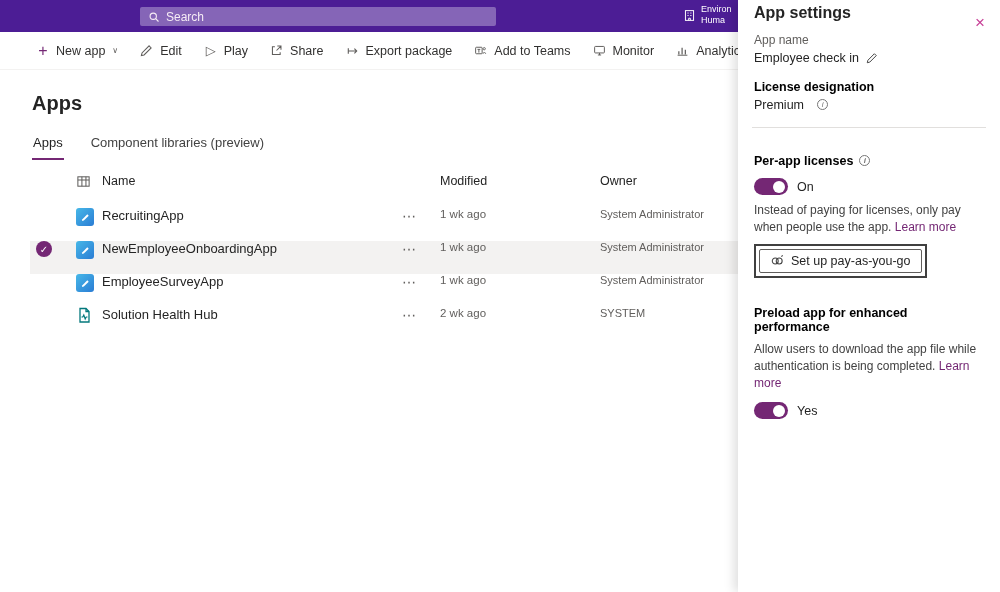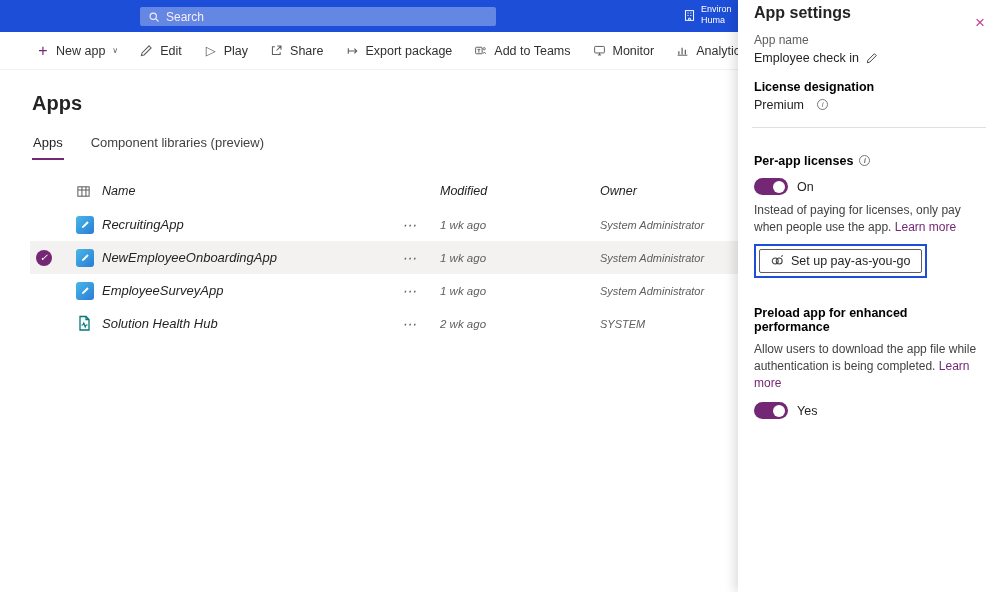--- a/index.html
+++ b/index.html
@@ -3,21 +3,21 @@
 <meta charset="utf-8">
 <style>
   * { box-sizing: border-box; }
   html,body { margin:0; padding:0; }
   body {
     width:1000px; height:592px; position:relative; overflow:hidden;
     background:#fff; font-family:"Liberation Sans", sans-serif; color:#242424;
   }
 
   
-  .header { position:absolute; top:0; left:0; width:1000px; height:32px; background:#1d4ed8; }
+  .header { position:absolute; top:0; left:0; width:1000px; height:32px; background:#4c1d95; }
   .searchbox {
     position:absolute; left:140px; top:7px; width:356px; height:19px;
     background:rgba(255,255,255,.32); border-radius:2px;
     display:flex; align-items:center; gap:6px; padding:0 8px;
     color:#f6ecf5; font-size:12px; cursor:text;
   }
   .env {
     position:absolute; left:683px; top:4px; width:60px; overflow:hidden;
     display:flex; align-items:center; gap:5px; color:#fff;
   }
@@ -40,23 +40,23 @@
 
   
   .content { position:absolute; top:70px; left:0; width:610px; }
   .page-title { margin:22px 0 0 32px; font-size:20px; font-weight:600; color:#242424; }
   .tabs { margin:16px 0 0 32px; display:flex; gap:26px; font-size:13px; }
   .tab { padding:4px 1px 8px 1px; color:#424242; cursor:pointer; }
   .tab.active { color:#242424; border-bottom:2px solid #742774; }
 
   .table { margin-top:14px; }
   .trow {
-    display:flex; align-items:center; height:33px;
+    display:flex; align-items:flex-start; height:33px;
     margin-left:30px; padding-left:6px; width:708px;
-    font-size:13px; color:#242424; cursor:pointer;font-style:italic;
+    font-size:13px; color:#242424; cursor:pointer;
   }
   .trow.selected { background:#f3f2f1; }
   .thead { height:34px; cursor:default; }
   .c-check { width:30px; display:flex; align-items:center; }
   .c-icon  { width:26px; margin-left:10px; display:flex; align-items:center; }
   .c-name  { width:300px; }
   .c-more  { width:38px; color:#605e5c; font-size:14px; letter-spacing:1px; }
   .c-mod   { width:160px; font-size:11.5px; color:#605e5c; }
   .c-owner { flex:1; font-size:11px; color:#605e5c; }
   .thead .c-name, .thead .c-mod, .thead .c-owner { font-size:12.5px; color:#242424; }
@@ -94,21 +94,21 @@
   .toggle-row { margin-top:10px; display:flex; align-items:center; gap:9px; font-size:12.5px; color:#242424; }
   .toggle {
     width:34px; height:17px; border-radius:9px; background:#742774; position:relative; cursor:pointer; flex:none;
   }
   .toggle::after {
     content:""; position:absolute; right:3px; top:2.5px; width:12px; height:12px;
     border-radius:50%; background:#fff;
   }
   .desc { margin-top:7px; font-size:12px; line-height:17px; color:#424242; }
   .link { color:#742774; cursor:pointer; }
-  .redbox { margin-top:8px; display:inline-block; border:2px solid #1d4ed8; padding:3px; }
+  .redbox { margin-top:8px; display:inline-block; border:2px solid #404040; padding:3px; }
   .payg-btn {
     display:flex; align-items:center; gap:7px; background:#fff;
     border:1px solid #605e5c; border-radius:2px; padding:4px 10px;
     font-family:inherit; font-size:12.5px; color:#242424; cursor:pointer; white-space:nowrap;
   }
   .gap-lg { margin-top:28px; }
   svg { display:block; }
 </style>
 </head>
 <body>

